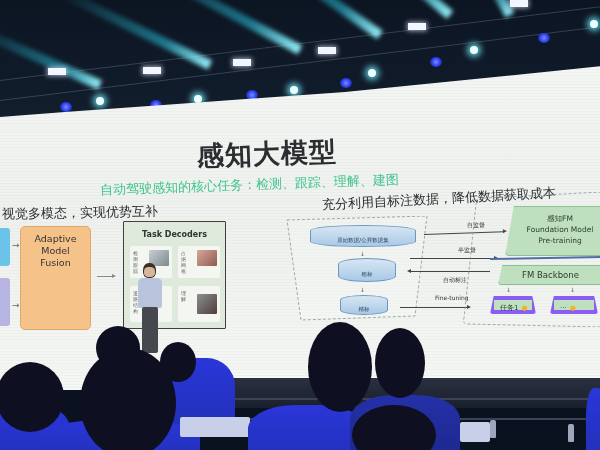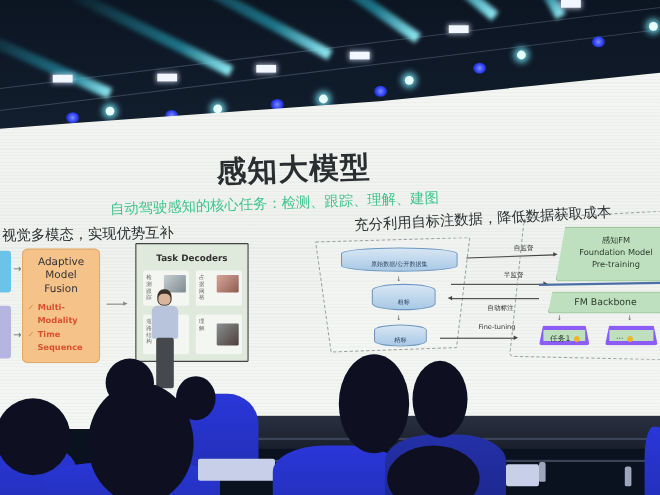--- a/index.html
+++ b/index.html
@@ -219,34 +219,20 @@
 
 <div class="input-box-blue"></div>
 <div class="input-box-purple"></div>
 <span class="small-arrow" style="left:12px;top:240px;">→</span>
 <span class="small-arrow" style="left:12px;top:300px;">→</span>
 
 <div class="fusion-box">
   <div class="fusion-title">Adaptive</div>
   <div class="fusion-title">Model</div>
   <div class="fusion-title">Fusion</div>
-  <div class="fusion-list">
-    <div class="fusion-item">
-      <span class="check">✓</span><span>Multi-</span>
-    </div>
-    <div class="fusion-item" style="padding-left:9px;">
-      <span>Modality</span>
-    </div>
-    <div class="fusion-item">
-      <span class="check">✓</span><span>Time</span>
-    </div>
-    <div class="fusion-item" style="padding-left:9px;">
-      <span>Sequence</span>
-    </div>
-  </div>
 </div>
 
 <div class="long-arrow"></div>
 
 <div class="decoders-box">
   <div class="decoders-title">Task Decoders</div>
   <div class="dec-tile" style="left:6px;top:24px;width:42px;height:32px;">
     <div class="dec-label">检测 跟踪</div>
     <div class="dec-img" style="background:linear-gradient(135deg,#c8cfd2,#7d8a8e);"></div>
   </div>

